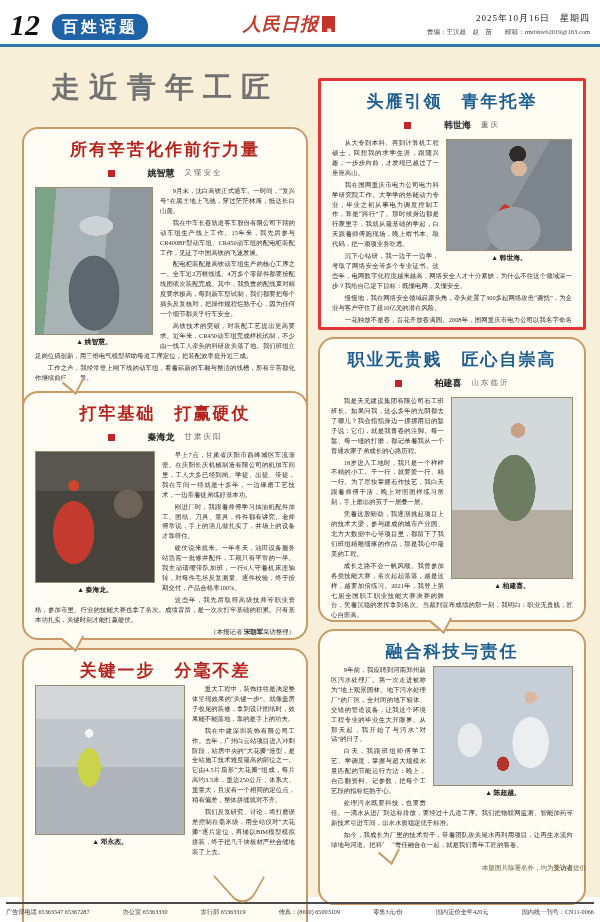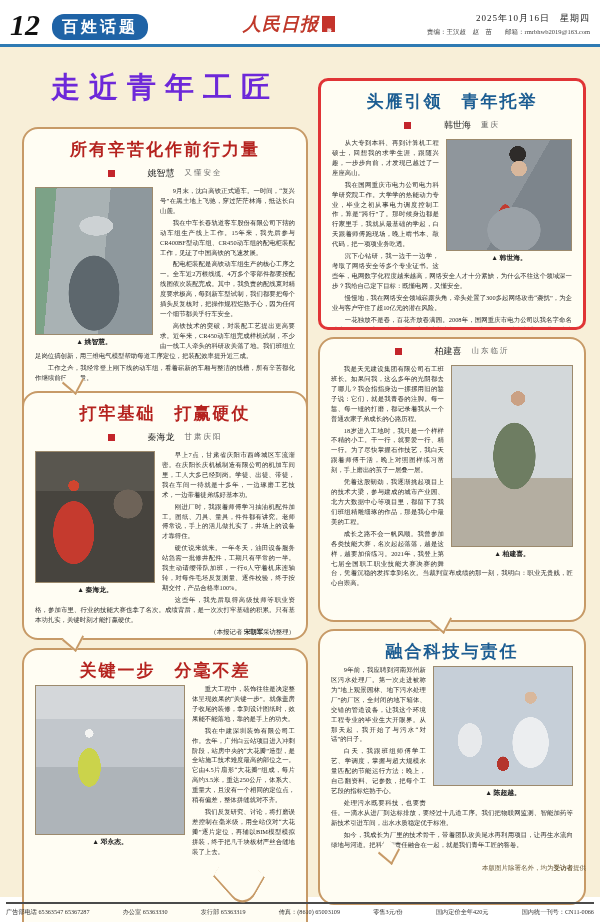--- a/index.html
+++ b/index.html
@@ -20,26 +20,26 @@
   #hright{position:absolute;right:10px;top:12px;text-align:right;}
   #dateline{font-size:9px;color:#222;letter-spacing:1px;}
   #editline{font-size:6.5px;color:#444;margin-top:3px;}
   #bluerule{position:absolute;left:0;top:44px;width:600px;height:3px;background:#2f7ab3;}
 
   
   #cream{position:absolute;left:0;top:47px;width:600px;height:850px;background:#f8efd8;}
 
   
   #pagetitle{position:absolute;left:30px;top:68px;width:270px;text-align:center;
-             font-size:29px;font-weight:900;color:#6d28d9;letter-spacing:9px;}
+             font-size:29px;font-weight:900;color:#737373;letter-spacing:9px;}
 
   
   .bubble{position:absolute;background:#fffdf3;border:2px solid #c79a67;border-radius:16px;
           overflow:hidden;box-sizing:border-box;}
-  .bubble.redbox{border:3px solid #e03436;border-radius:10px;}
+  .bubble.redbox{border:3px solid #e03436;border-radius:2px;}
   .l1{left:22px;top:127px;width:286px;height:312px;}
   .l2{left:22px;top:391px;width:286px;height:249px;}
   .l3{left:22px;top:648px;width:286px;height:298px;}
   .r1{left:318px;top:78px;width:268px;height:252px;}
   .r2{left:318px;top:337px;width:268px;height:285px;}
   .r3{left:318px;top:629px;width:268px;height:276px;}
 
   .tail{position:absolute;background:#fffdf3;border:2px solid #c79a67;border-top:none;border-left:none;
         transform:rotate(40deg) skewX(12deg);z-index:5;}
   .t-l1{width:16px;height:15px;left:64px;top:373px;}
@@ -47,21 +47,21 @@
   .t-l3{width:46px;height:36px;left:215px;top:858px;border-radius:0 0 20px 0;transform:rotate(48deg) skewX(18deg);}
   .t-r2{width:16px;height:15px;left:432px;top:612px;}
   .t-r3{width:16px;height:15px;left:380px;top:843px;}
 
   
   .atitle{margin:9px 8px 2px 8px;text-align:center;font-size:17px;font-weight:bold;letter-spacing:2px;}
   .atitle.red{color:#b5231f;}
   .atitle.blue{color:#1c5d92;}
   .author{text-align:center;margin:2px 0 5px 0;}
   .sq{display:inline-block;width:7px;height:7px;background:#c3252b;margin-right:5px;vertical-align:middle;}
-  .aname{font-size:9px;font-weight:normal;color:#222;vertical-align:middle;padding-left:24px;}
+  .aname{font-size:9px;font-weight:bold;color:#222;vertical-align:middle;padding-left:24px;}
   .aloc{font-size:7.5px;color:#666;letter-spacing:2px;margin-left:6px;vertical-align:middle;}
   .abody{padding:0 11px 6px 11px;font-size:6.4px;line-height:1.55;color:#2a2a2a;text-align:justify;}
   .abody p{margin:0 0 2px 0;text-indent:2em;}
   .byline{text-align:right;text-indent:0 !important;margin-top:2px !important;}
   .byline b{font-weight:bold;}
   figure{margin:0;}
   .ph{display:block;}
   .ph.left{float:left;margin:1px 7px 2px 0;}
   .ph.right{float:right;margin:1px 0 2px 7px;}
   .photo{border:1px solid #9c8a6d;box-sizing:border-box;}
@@ -198,20 +198,21 @@
       <p>从大专到本科、再到计算机工程硕士，回想我的求学生涯，跟随兴趣，一步步向前，才发现已越过了一座座高山。</p>
       <p>我在国网重庆市电力公司电力科学研究院工作。大学学的热能动力专业，毕业之初从事电力调度控制工作，算是“跨行”了。那时候身边都是行家里手，我就从最基础的学起，白天跟着师傅跑现场，晚上啃书本、敲代码，把一项项业务吃透。</p>
       <p>沉下心钻研，我一边干一边学，考取了网络安全等多个专业证书。这些年，电网数字化程度越来越高，网络安全人才十分紧缺，为什么不往这个领域深一步？我给自己定下目标：既懂电网，又懂安全。</p>
       <p>慢慢地，我在网络安全领域崭露头角，牵头处置了300多起网络攻击“袭扰”，为企业与客户守住了超10亿元的潜在风险。</p>
       <p>一花独放不是春，百花齐放春满园。2008年，国网重庆市电力公司以我名字命名成立工匠工作室，以传帮带的方式培养青年骨干。“头雁引领、青年托举”，我愿继续和年轻人一起向前。</p>
 
     </div>
   </section>
 
   <section class="bubble r2">
+    <h2 class="atitle blue">职业无贵贱　匠心自崇高</h2>
     <div class="author">
       <span class="sq"></span>
       <span class="aname">柏建喜</span>
       <span class="aloc">山东临沂</span>
     </div>
     <div class="abody">
       <figure class="ph right">
         <div class="photo photo-e"></div>
         <figcaption class="cap">▲ 柏建喜。</figcaption>
       </figure>

